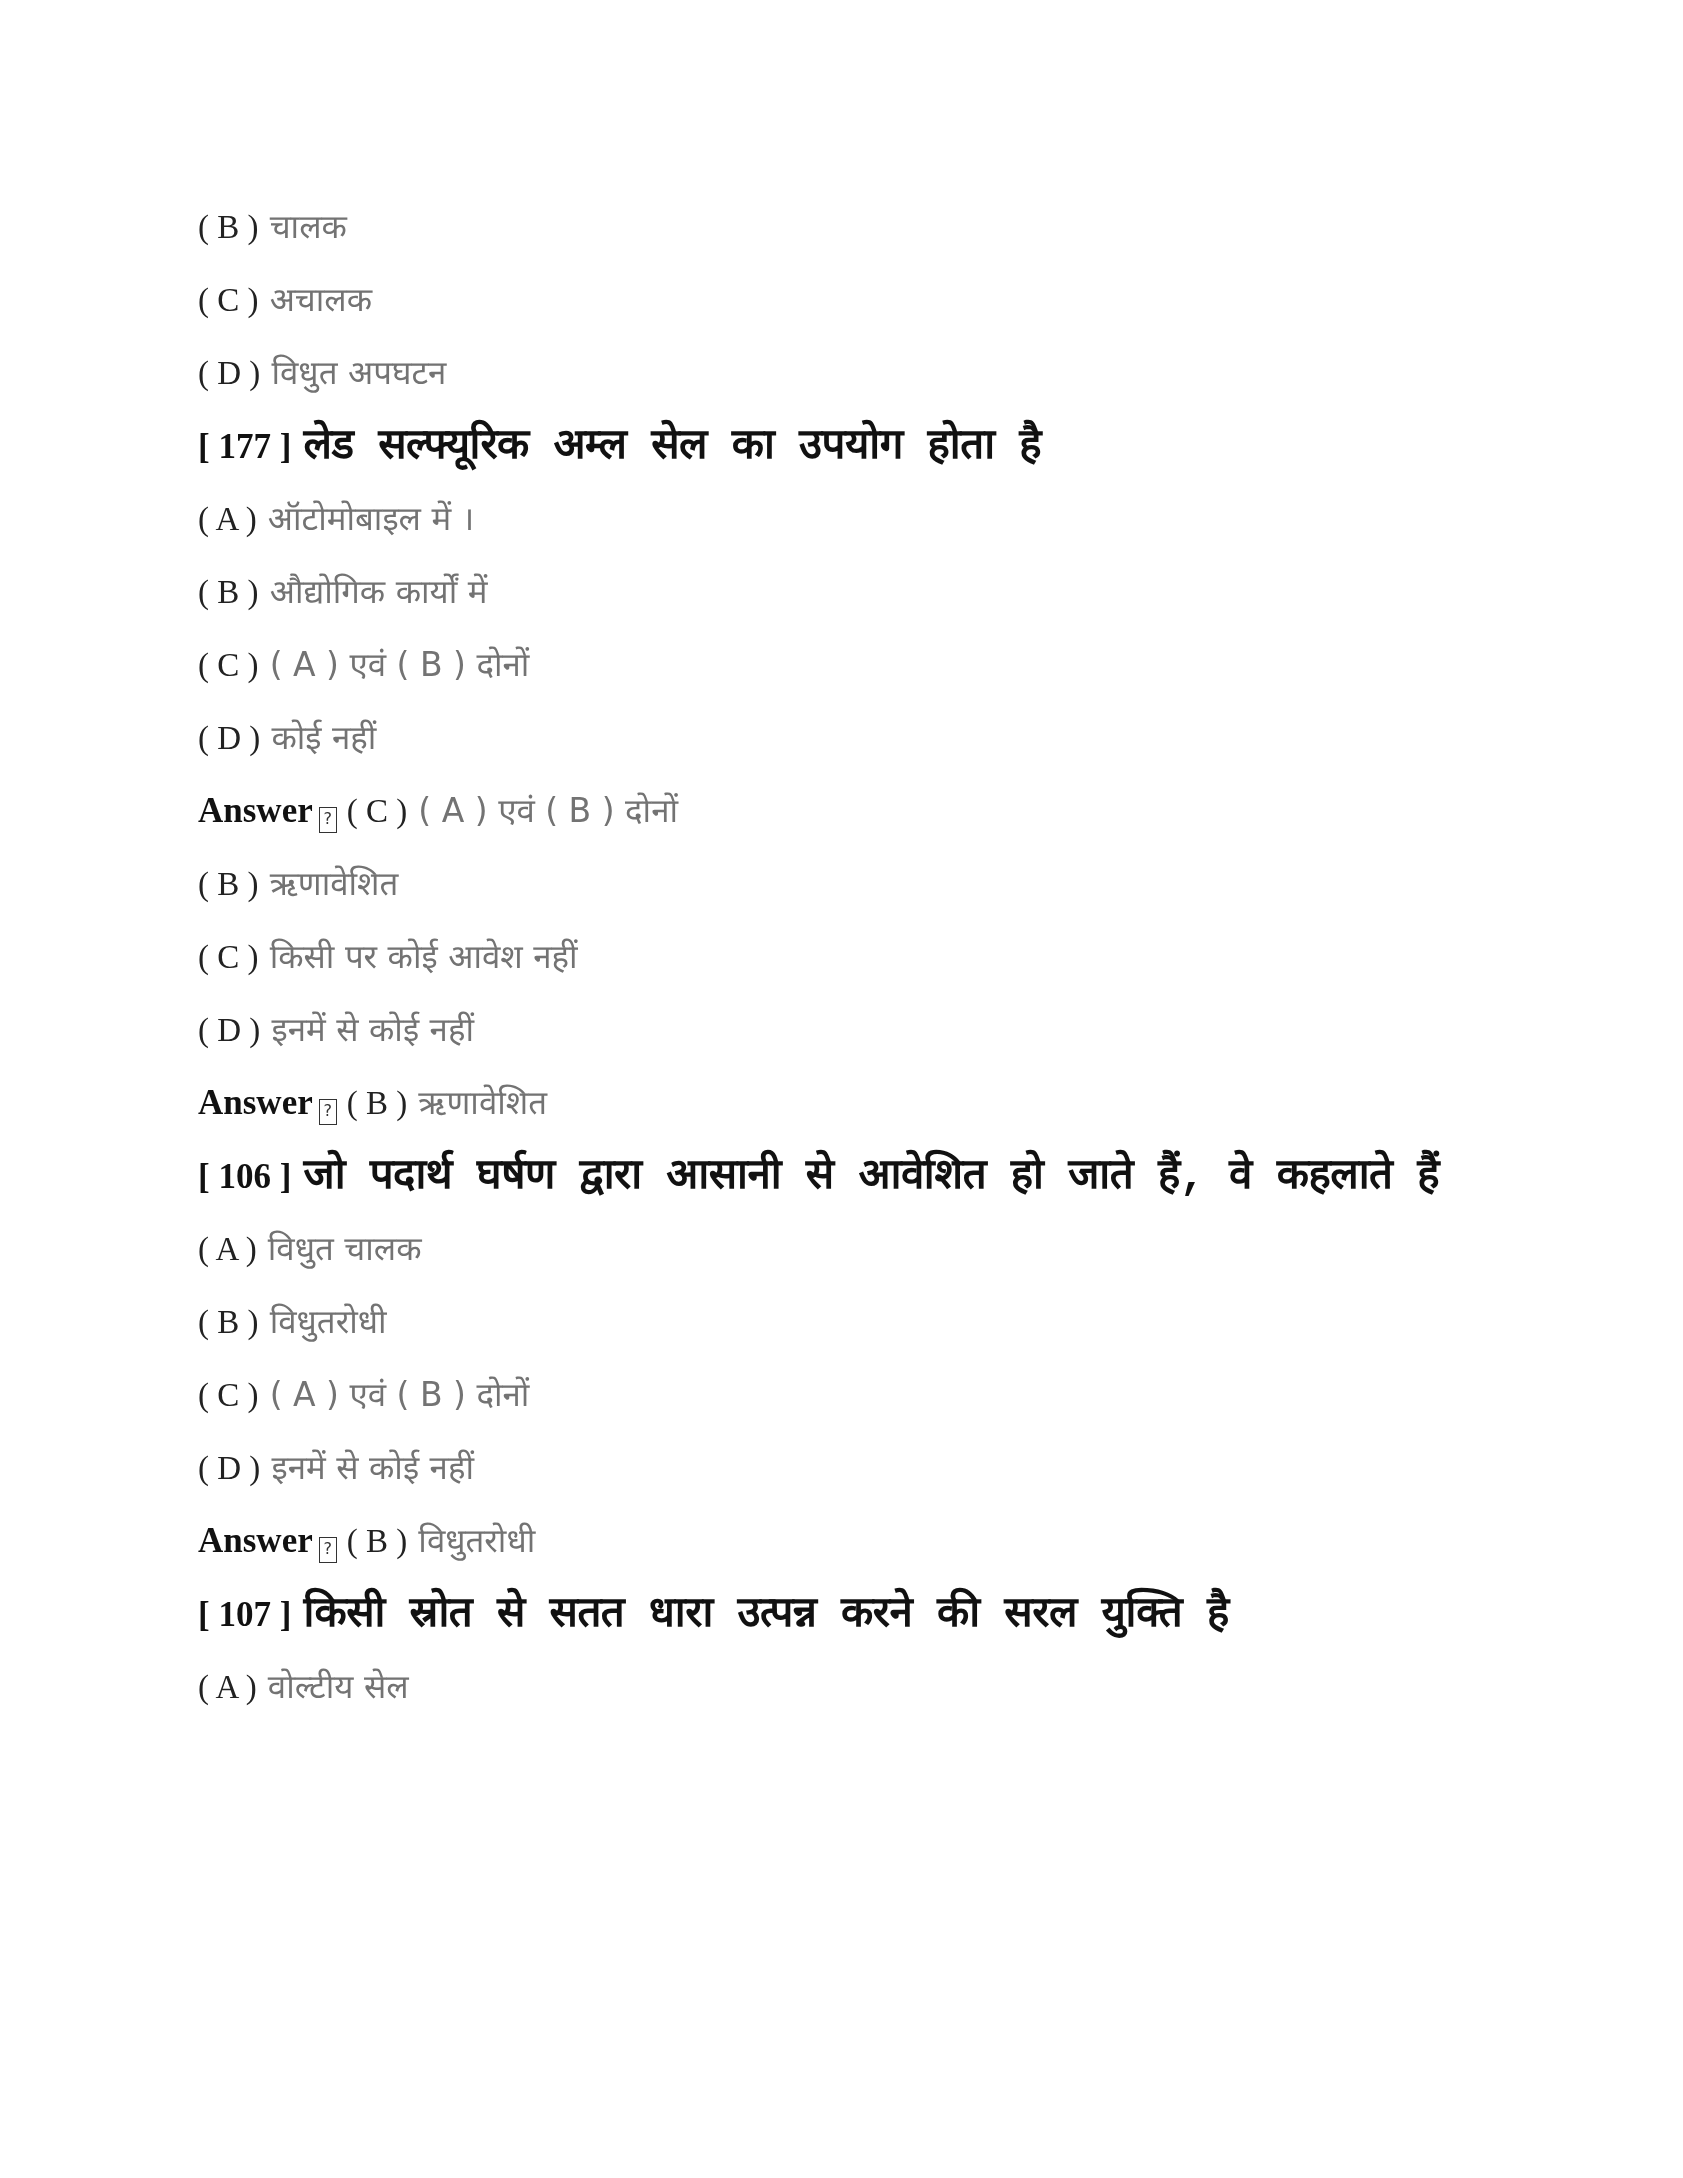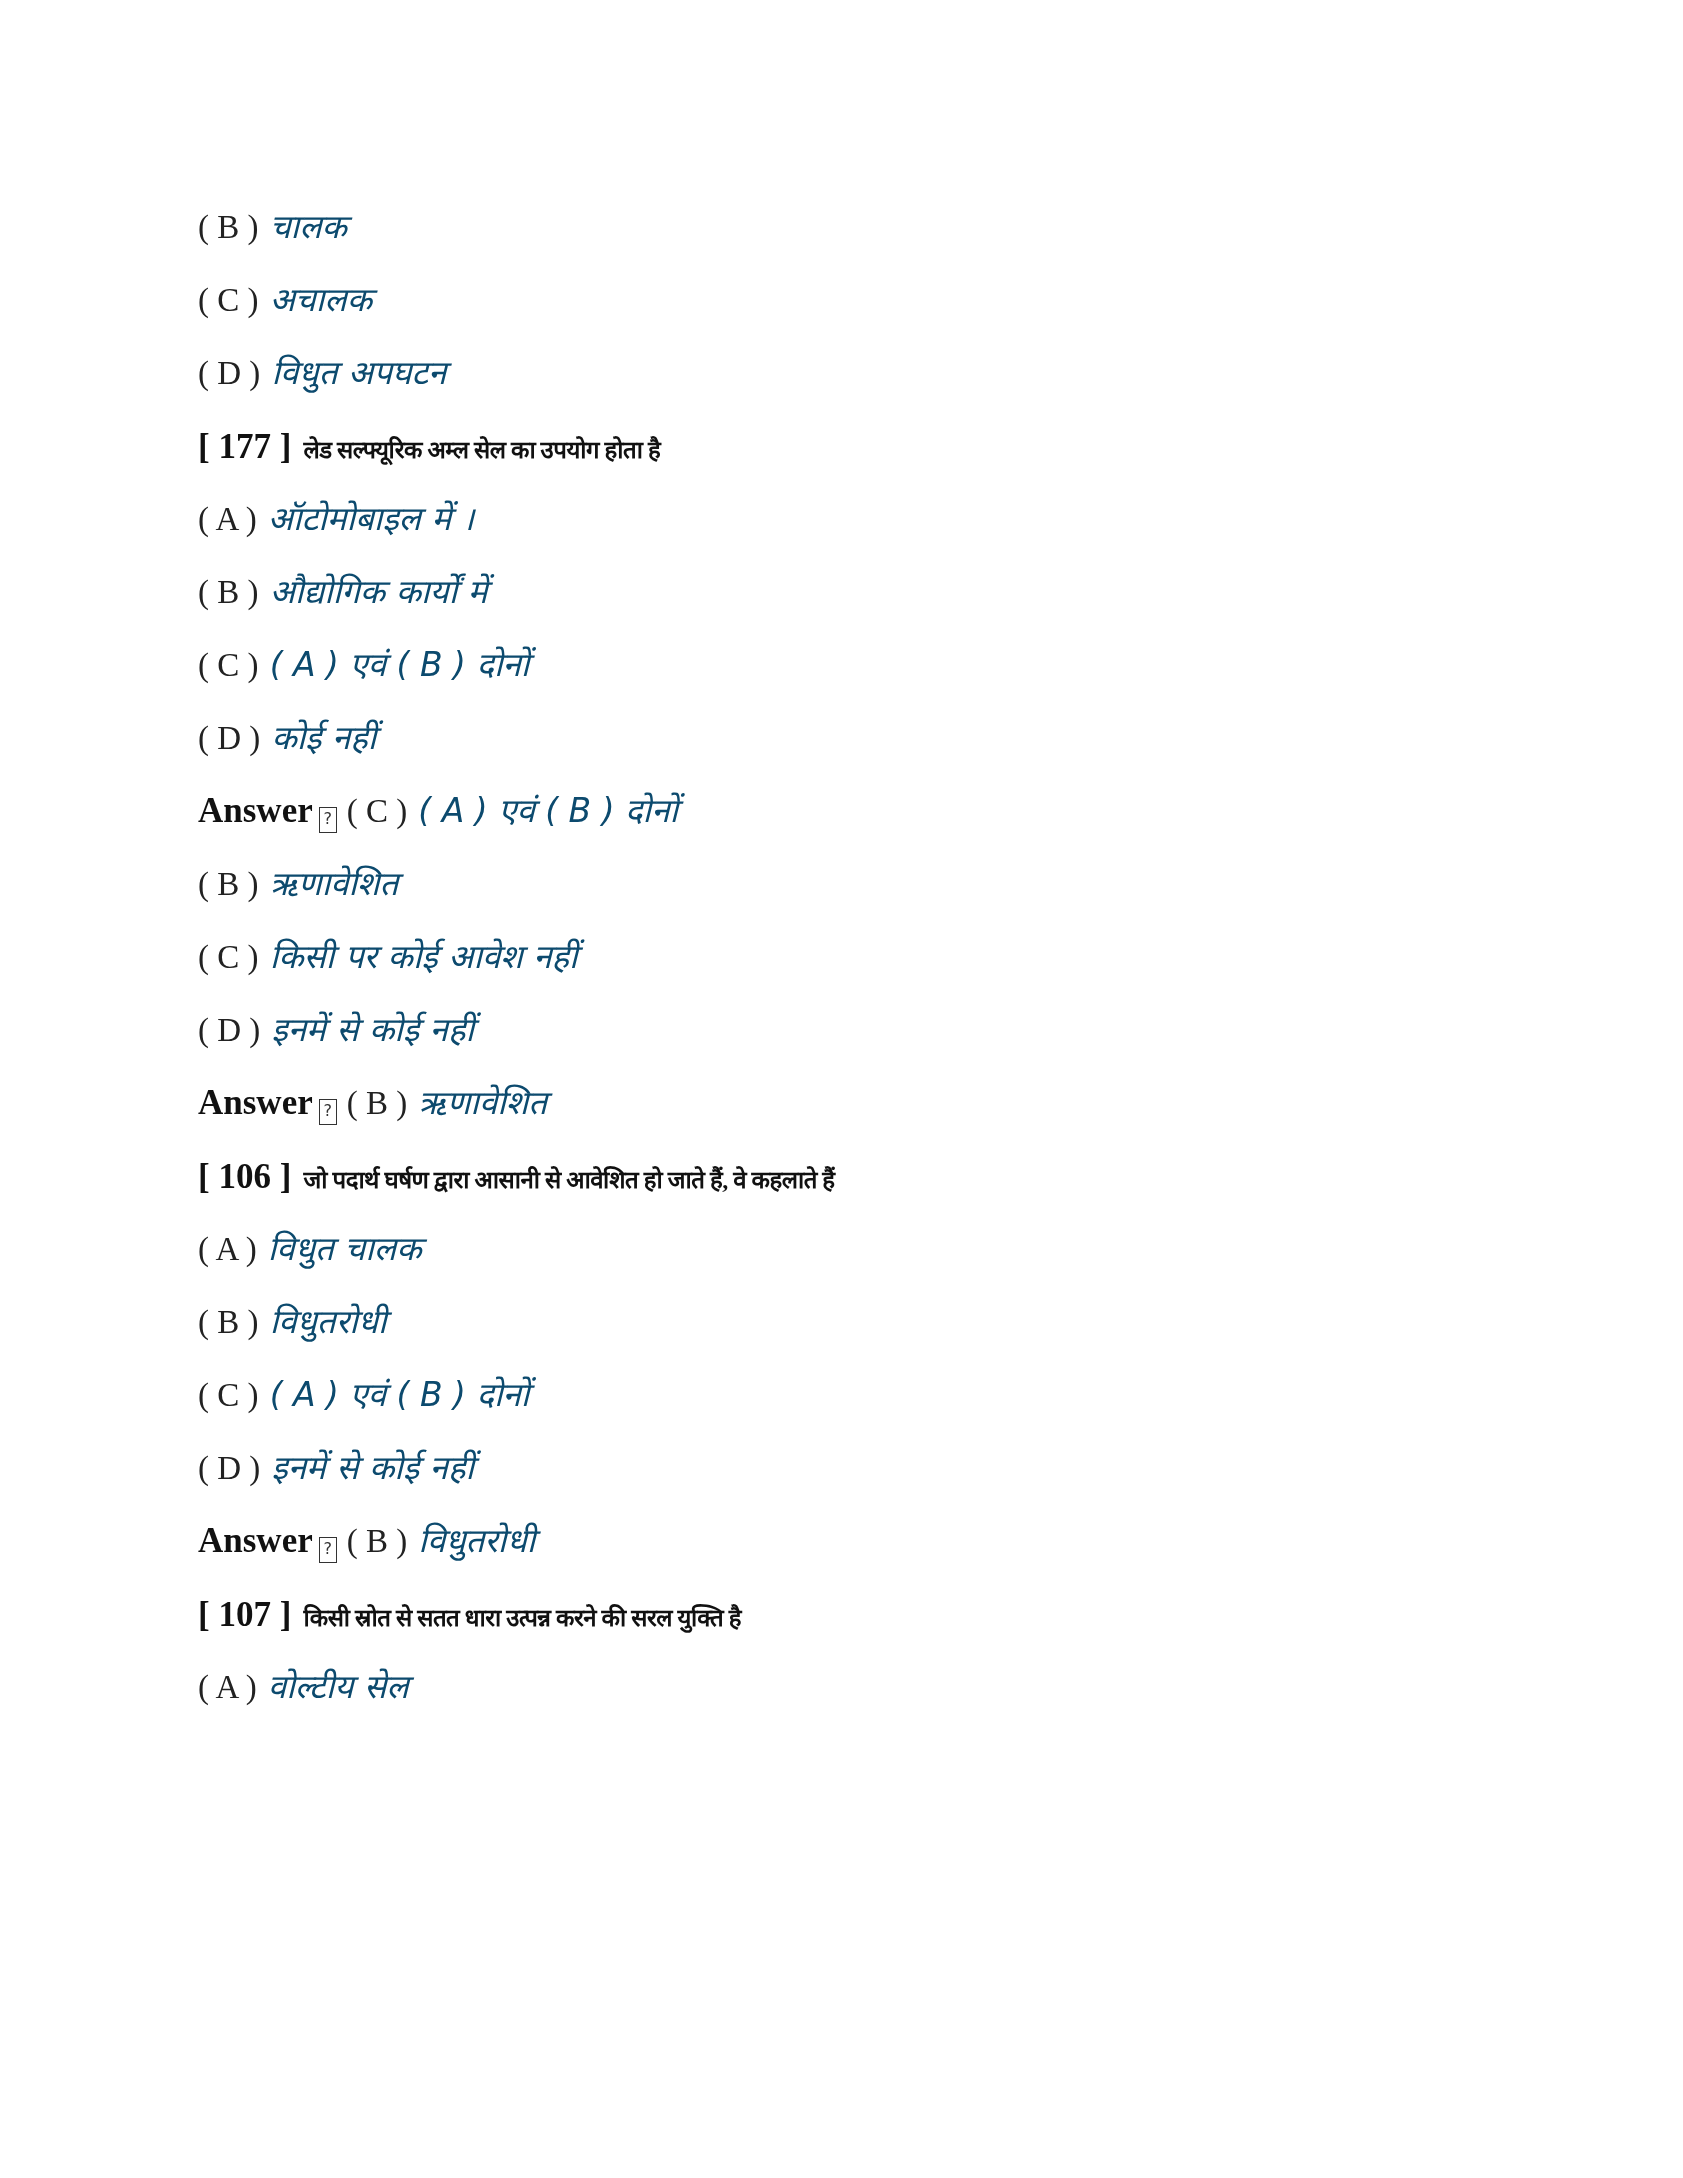--- a/index.html
+++ b/index.html
@@ -2,24 +2,24 @@
 <html><head>
 <meta charset="utf-8">
 <style>
   html, body { margin: 0; padding: 0; background: #ffffff; }
   body { width: 1683px; height: 2178px; position: relative; overflow: hidden;
          font-family: "DejaVu Serif", "Liberation Serif", serif; color: #111111; }
   .page { position: absolute; left: 0; top: 0; width: 1683px; height: 2178px; background: #ffffff; }
   .content { position: absolute; left: 198px; top: 190px; width: 1337px; }
   .line { height: 73px; line-height: 73px; font-size: 35px; white-space: nowrap; }
   .opt-key { font-family: "Liberation Serif", serif; font-size: 33px; color: #222; }
-  .opt-text { font-family: "DejaVu Sans", sans-serif; font-size: 33px; color: #0c4a6e; font-style: italic; }
+  .opt-text { font-family: "DejaVu Sans", sans-serif; font-size: 33px; color: #737373; }
   .q { font-weight: bold; }
   .q .q-num { font-family: "Liberation Serif", serif; font-size: 35px; font-weight: bold; }
-  .q .q-text { font-family: Liberation Serif, serif; font-size: 24px; font-weight: bold; letter-spacing: -0.5px; }
+  .q .q-text { font-family: Liberation Mono, monospace; font-size: 42px; font-weight: bold; letter-spacing: -0.5px; }
   .ans-label { font-family: "Liberation Serif", serif; font-weight: bold; font-size: 35px; }
   .tofu { display: inline-block; width: 16px; height: 24px; line-height: 22px; border: 1.5px solid #333;
           font-size: 16px; text-align: center; vertical-align: -2px; margin: 0 10px 0 6px;
           font-family: "DejaVu Sans", sans-serif; color: #333; }
 </style>
 </head>
 <body>
 
 <div class="page">
   <div class="content">

